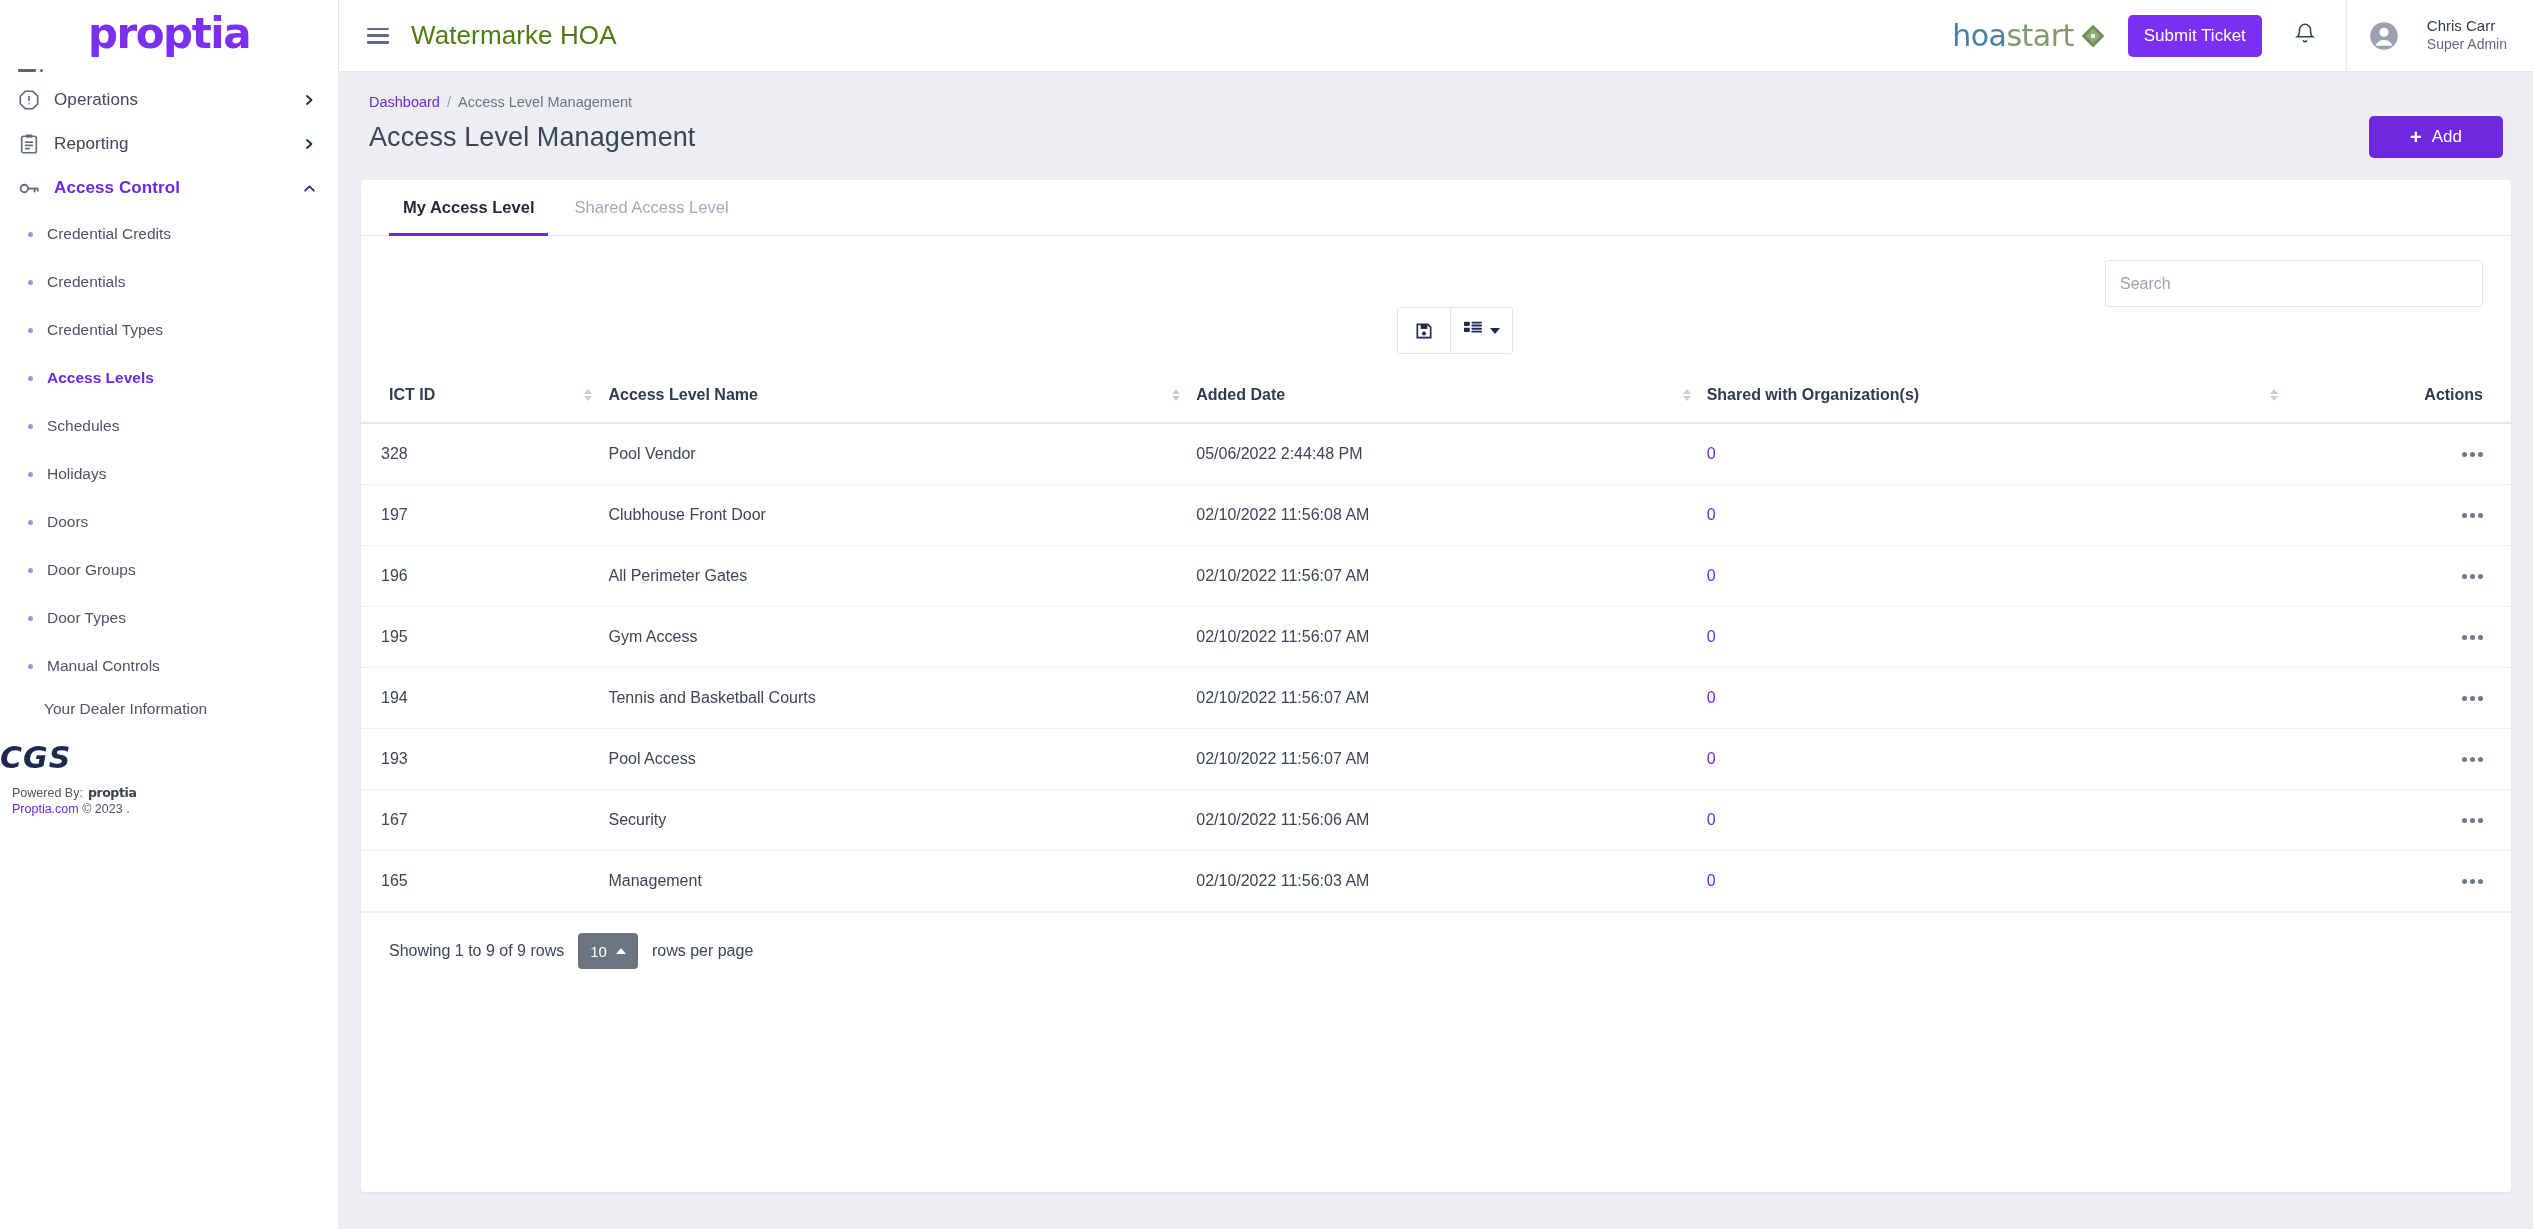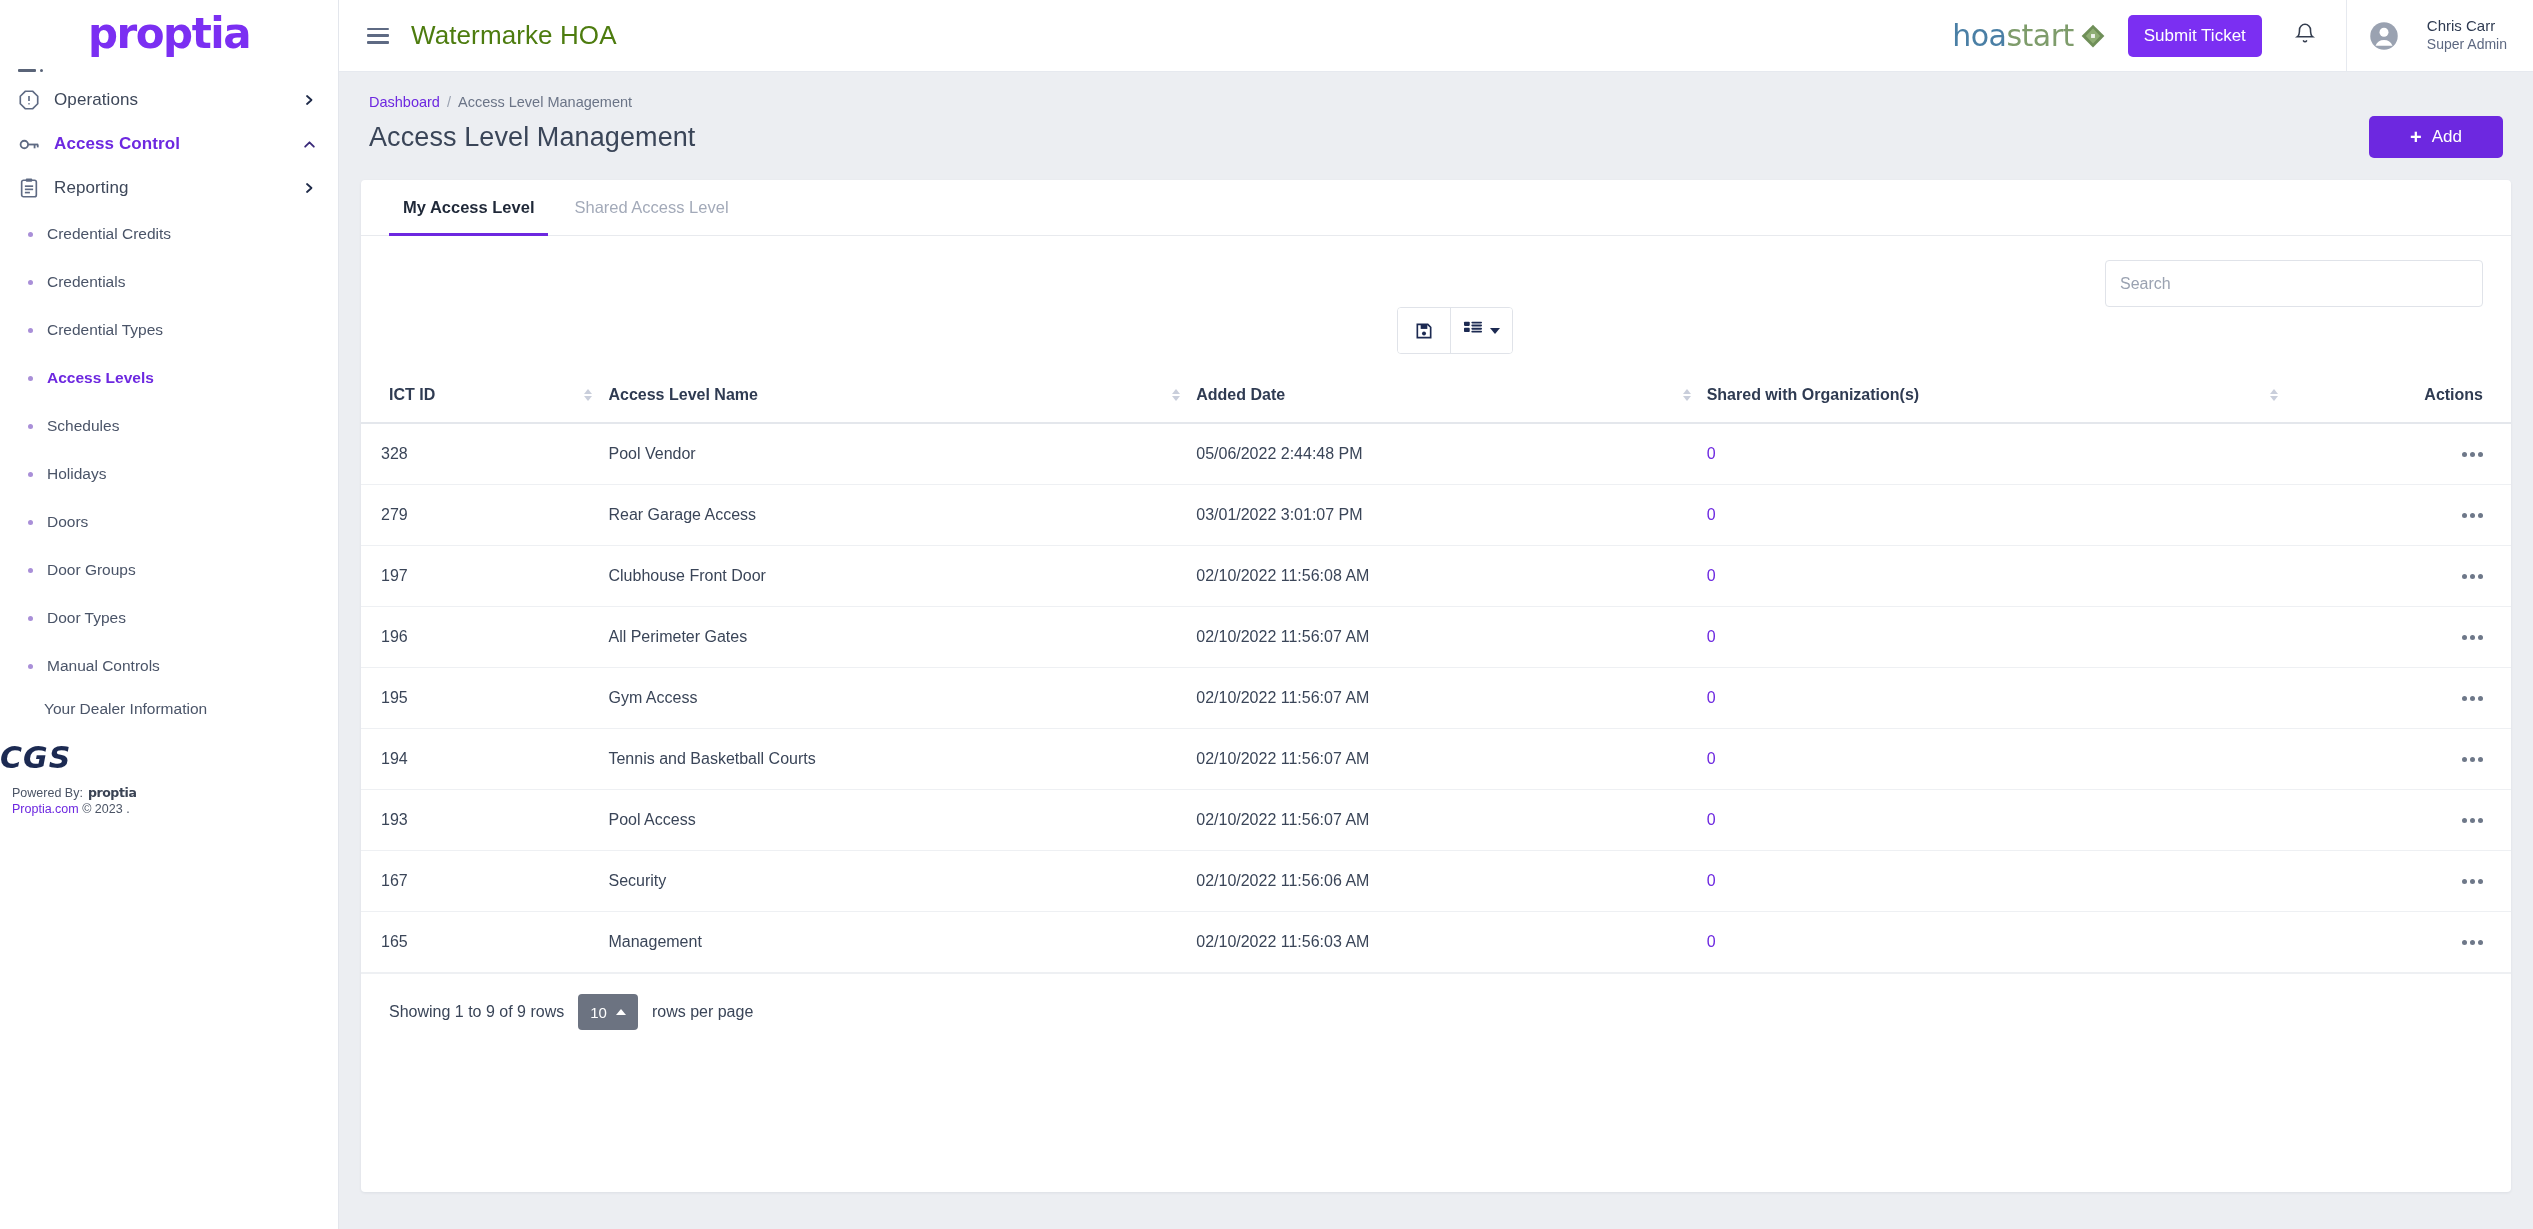--- a/index.html
+++ b/index.html
@@ -233,51 +233,51 @@
         </svg>
       </span>
       <span class="lbl">Operations</span>
       <span class="chev">
         <svg width="12" height="12" viewBox="0 0 24 24" fill="none" stroke="currentColor" stroke-width="3.6" stroke-linecap="round" stroke-linejoin="round">
             <polyline points="8,4 17,12 8,20"></polyline>
           </svg>
       </span>
     </div>
 
-    <div class="nav-group active">
-      <span class="ico">
-        <svg width="23" height="23" viewBox="0 0 24 24" fill="none" stroke="currentColor" stroke-width="1.9">
-          <circle cx="6.6" cy="12" r="3.9"></circle>
-          <line x1="10.5" y1="12" x2="21" y2="12"></line>
-          <line x1="17.3" y1="12" x2="17.3" y2="16"></line>
-          <line x1="20.6" y1="12" x2="20.6" y2="15"></line>
-        </svg>
-      </span>
-      <span class="lbl">Access Control</span>
-      <span class="chev">
-        <svg width="13" height="13" viewBox="0 0 24 24" fill="none" stroke="currentColor" stroke-width="3.4" stroke-linecap="round" stroke-linejoin="round">
-            <polyline points="4,16 12,8 20,16"></polyline>
-          </svg>
-      </span>
-    </div>
-
     <div class="nav-group">
       <span class="ico">
         <svg width="22" height="22" viewBox="0 0 24 24" fill="none" stroke="currentColor" stroke-width="1.8">
           <rect x="4" y="3.5" width="16" height="18" rx="2"></rect>
           <rect x="8.5" y="1.6" width="7" height="3.6" rx="1" fill="currentColor" stroke="none"></rect>
           <line x1="7.5" y1="10" x2="16.5" y2="10"></line>
             <line x1="7.5" y1="13.5" x2="16.5" y2="13.5"></line>
             <line x1="7.5" y1="17" x2="13" y2="17"></line>
         </svg>
       </span>
       <span class="lbl">Reporting</span>
       <span class="chev">
         <svg width="12" height="12" viewBox="0 0 24 24" fill="none" stroke="currentColor" stroke-width="3.6" stroke-linecap="round" stroke-linejoin="round">
             <polyline points="8,4 17,12 8,20"></polyline>
+          </svg>
+      </span>
+    </div>
+
+    <div class="nav-group active">
+      <span class="ico">
+        <svg width="23" height="23" viewBox="0 0 24 24" fill="none" stroke="currentColor" stroke-width="1.9">
+          <circle cx="6.6" cy="12" r="3.9"></circle>
+          <line x1="10.5" y1="12" x2="21" y2="12"></line>
+          <line x1="17.3" y1="12" x2="17.3" y2="16"></line>
+          <line x1="20.6" y1="12" x2="20.6" y2="15"></line>
+        </svg>
+      </span>
+      <span class="lbl">Access Control</span>
+      <span class="chev">
+        <svg width="13" height="13" viewBox="0 0 24 24" fill="none" stroke="currentColor" stroke-width="3.4" stroke-linecap="round" stroke-linejoin="round">
+            <polyline points="4,16 12,8 20,16"></polyline>
           </svg>
       </span>
     </div>
 
     <div>
       <div class="sub-item">
         <span class="dot"></span>
         <span class="sl">Credential Credits</span>
       </div>
       <div class="sub-item">
@@ -482,31 +482,20 @@
               <td>Pool Vendor</td>
               <td>05/06/2022 2:44:48 PM</td>
               <td class="c-shared"><a href="#">0</a></td>
               <td class="c-actions"><span class="dots">
                     <i></i>
                     <i></i>
                     <i></i>
                   </span></td>
             </tr>
             <tr>
-              <td class="c-ict">279</td>
-              <td>Rear Garage Access</td>
-              <td>03/01/2022 3:01:07 PM</td>
-              <td class="c-shared"><a href="#">0</a></td>
-              <td class="c-actions"><span class="dots">
-                    <i></i>
-                    <i></i>
-                    <i></i>
-                  </span></td>
-            </tr>
-            <tr>
               <td class="c-ict">197</td>
               <td>Clubhouse Front Door</td>
               <td>02/10/2022 11:56:08 AM</td>
               <td class="c-shared"><a href="#">0</a></td>
               <td class="c-actions"><span class="dots">
                     <i></i>
                     <i></i>
                     <i></i>
                   </span></td>
             </tr>

